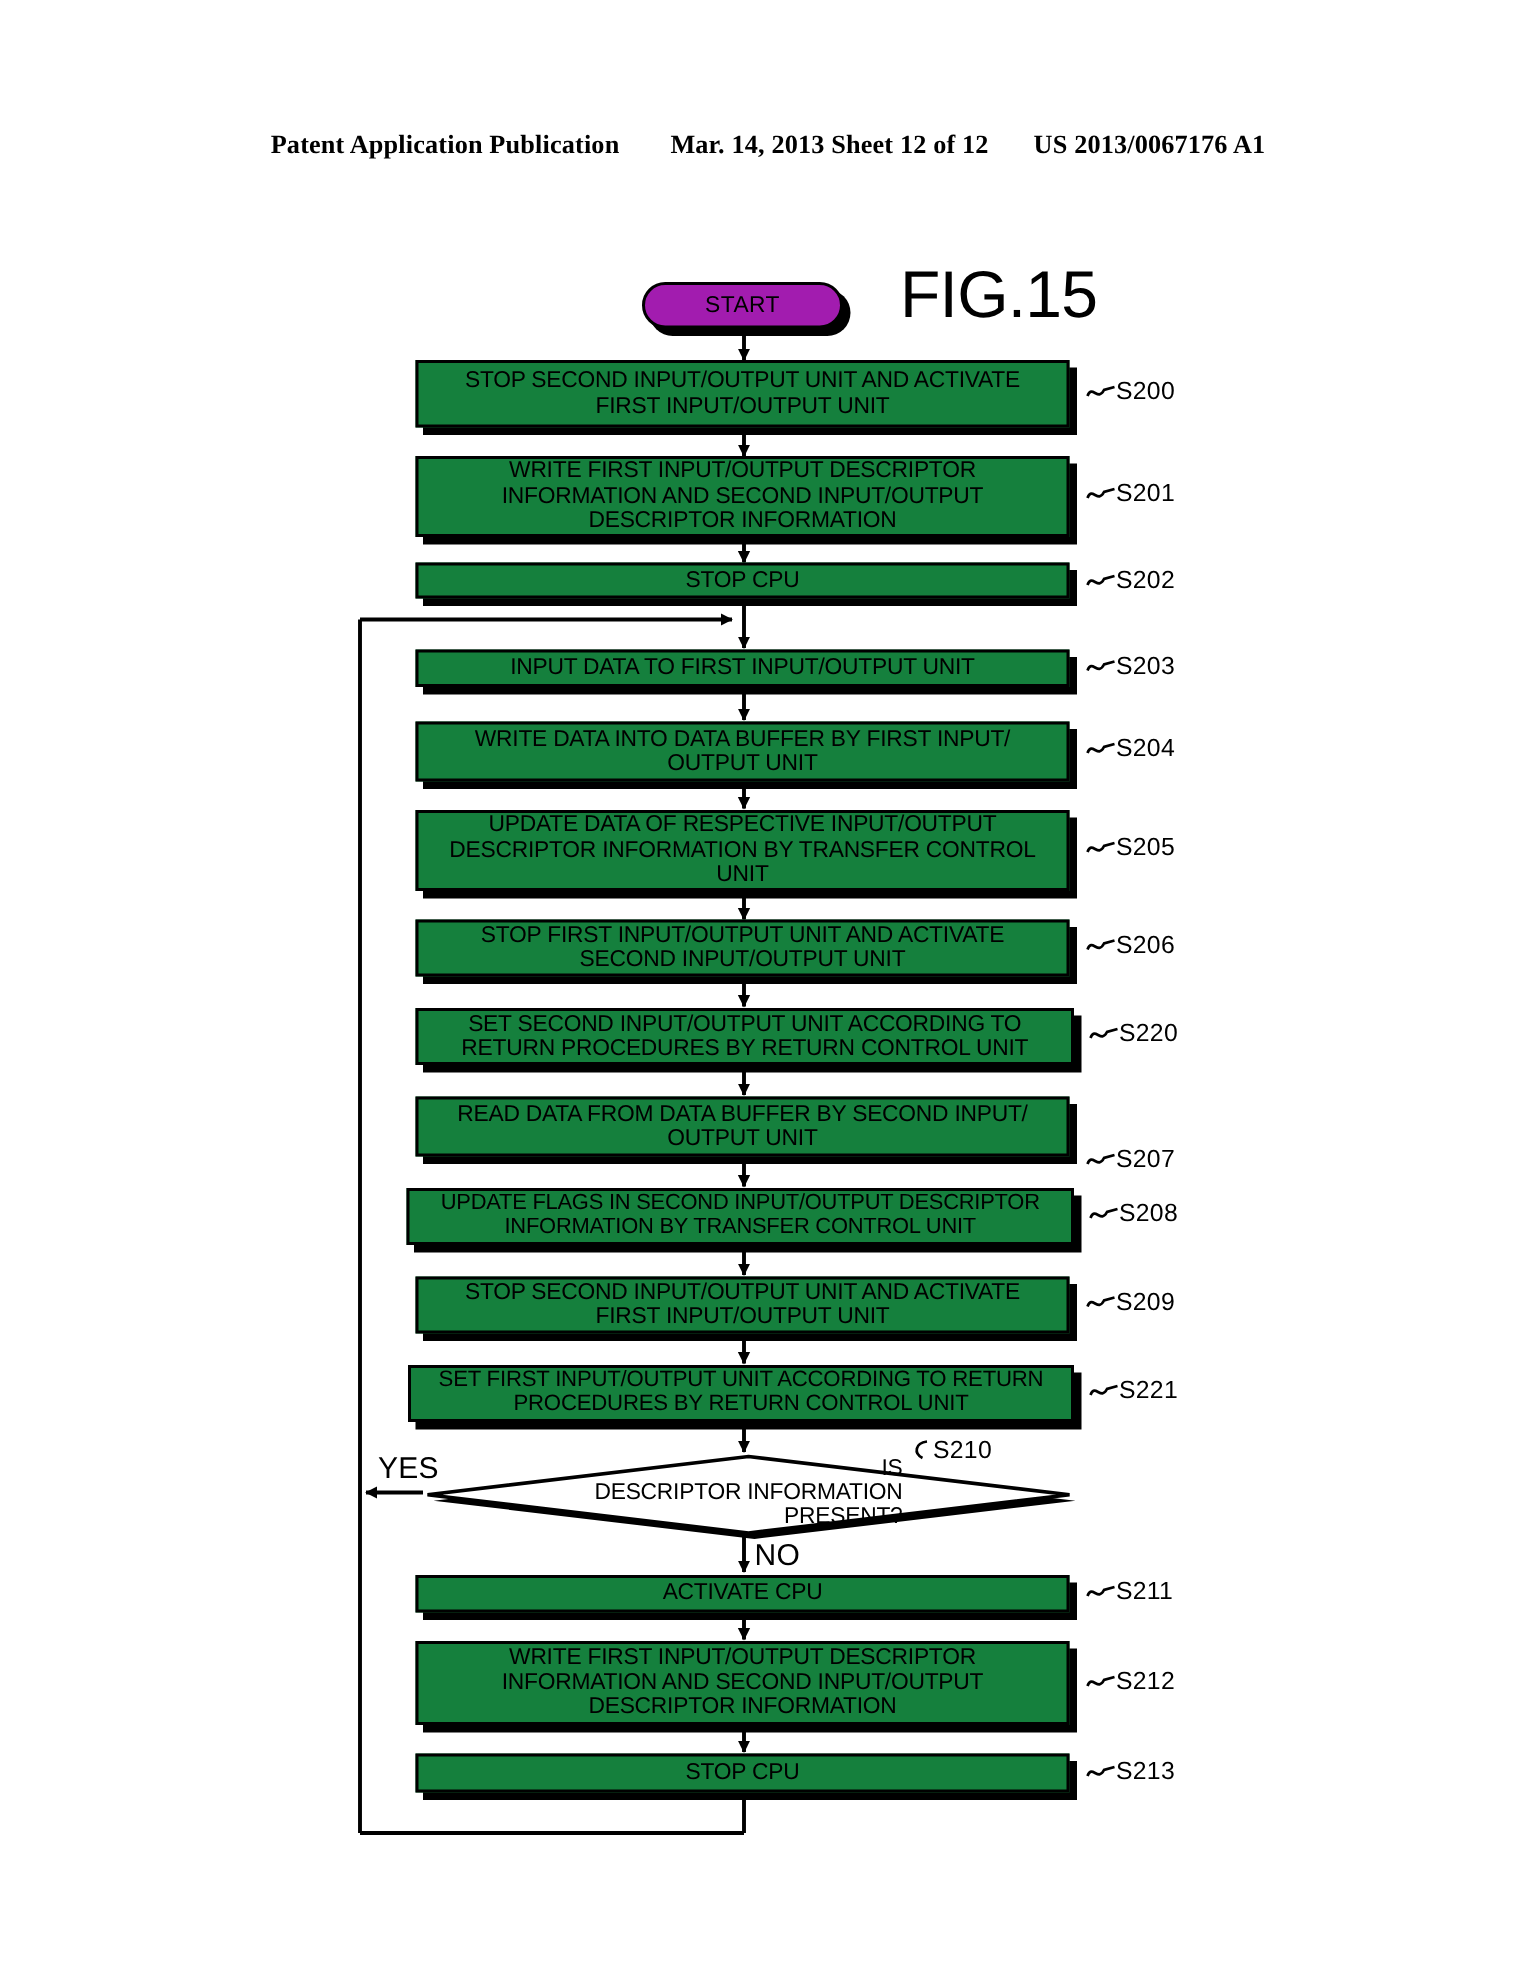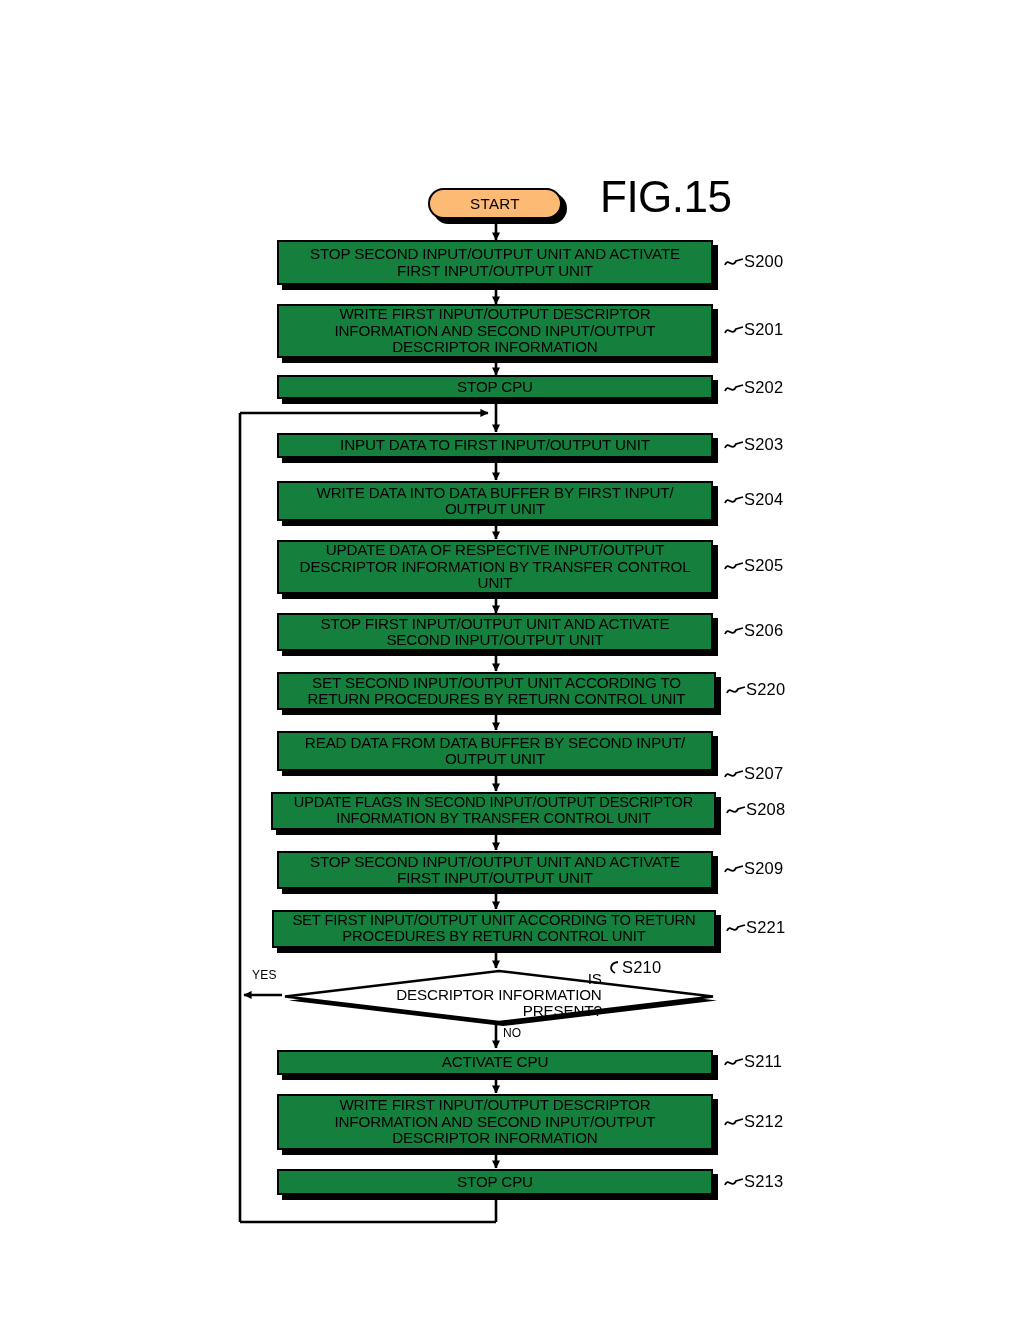--- a/index.html
+++ b/index.html
@@ -52,21 +52,21 @@
     font-size:15.2px;
     letter-spacing:-0.15px;
     padding:1px 4px;
   }
   .node .txt{display:block;width:100%;white-space:pre-line;}
 
   
   .terminal{
     position:absolute;
     box-sizing:border-box;
-    background:#fdba74;
+    background:#a21caf;
     border:2.6px solid #000;
     border-radius:26px;
     box-shadow:5px 5px 0 0 #000;
     display:flex;align-items:center;justify-content:center;
     font-size:15.2px;
     letter-spacing:0.3px;
   }
 
   
   .diamond-wrap{position:absolute;}
@@ -87,33 +87,36 @@
   .steplabel{
     position:absolute;
     font-size:16.5px;
     letter-spacing:0.2px;
     white-space:nowrap;
   }
 
   
   .branchlabel{
     position:absolute;
-    font-size:12px;
+    font-size:20px;
     letter-spacing:0.2px;
     white-space:nowrap;
   }
 
   
   .wires{position:absolute;left:0;top:0;width:1024px;height:1320px;pointer-events:none;}
 </style>
 </head>
 <body>
 
 <div class="page">
 
+  <div class="pub-header">
+    <span>Patent Application Publication</span><span class="hsp1"></span><span>Mar. 14, 2013  Sheet 12 of 12</span><span class="hsp2"></span><span>US 2013/0067176 A1</span>
+  </div>
 
   <div class="fig-title">FIG.15</div>
 
   <svg class="wires" viewBox="0 0 1024 1320" xmlns="http://www.w3.org/2000/svg">
     <defs>
       <marker id="ah" markerWidth="9" markerHeight="9" refX="7.6" refY="4.5" orient="auto" markerUnits="userSpaceOnUse">
         <path d="M0,0.4 L8.2,4.5 L0,8.6 z" fill="#000"></path>
       </marker>
     </defs>
     <g stroke="#000" stroke-width="2.6" fill="none">

